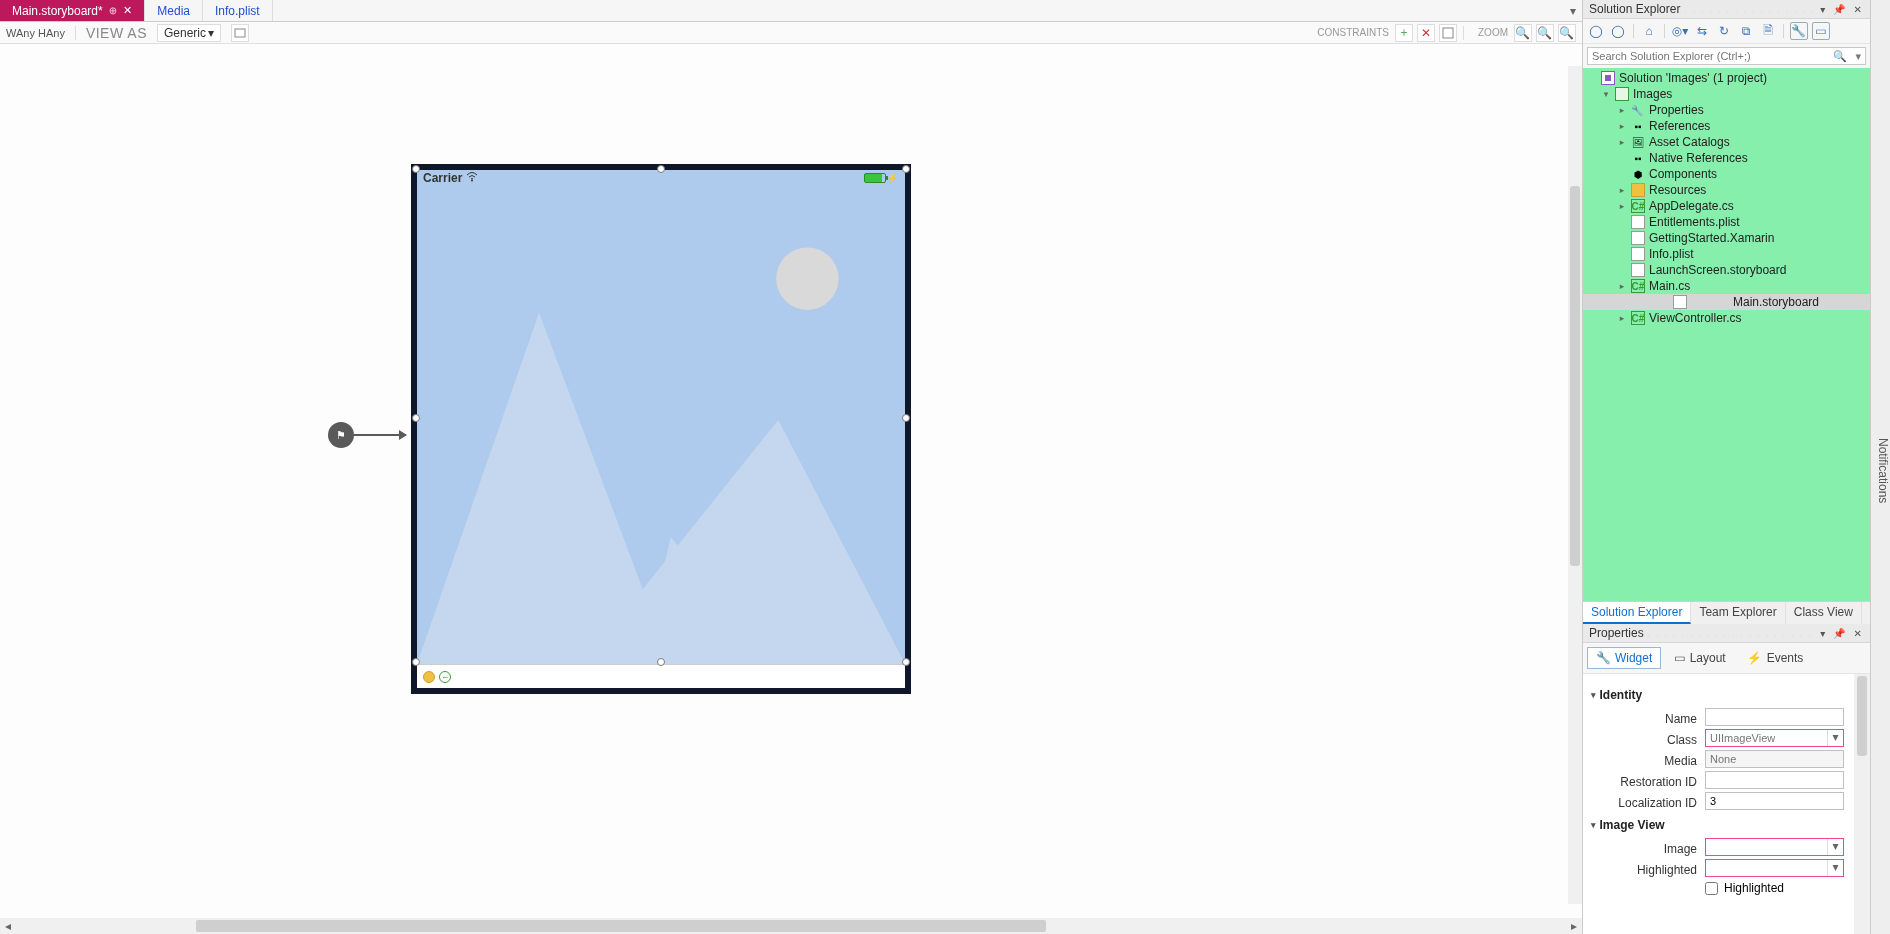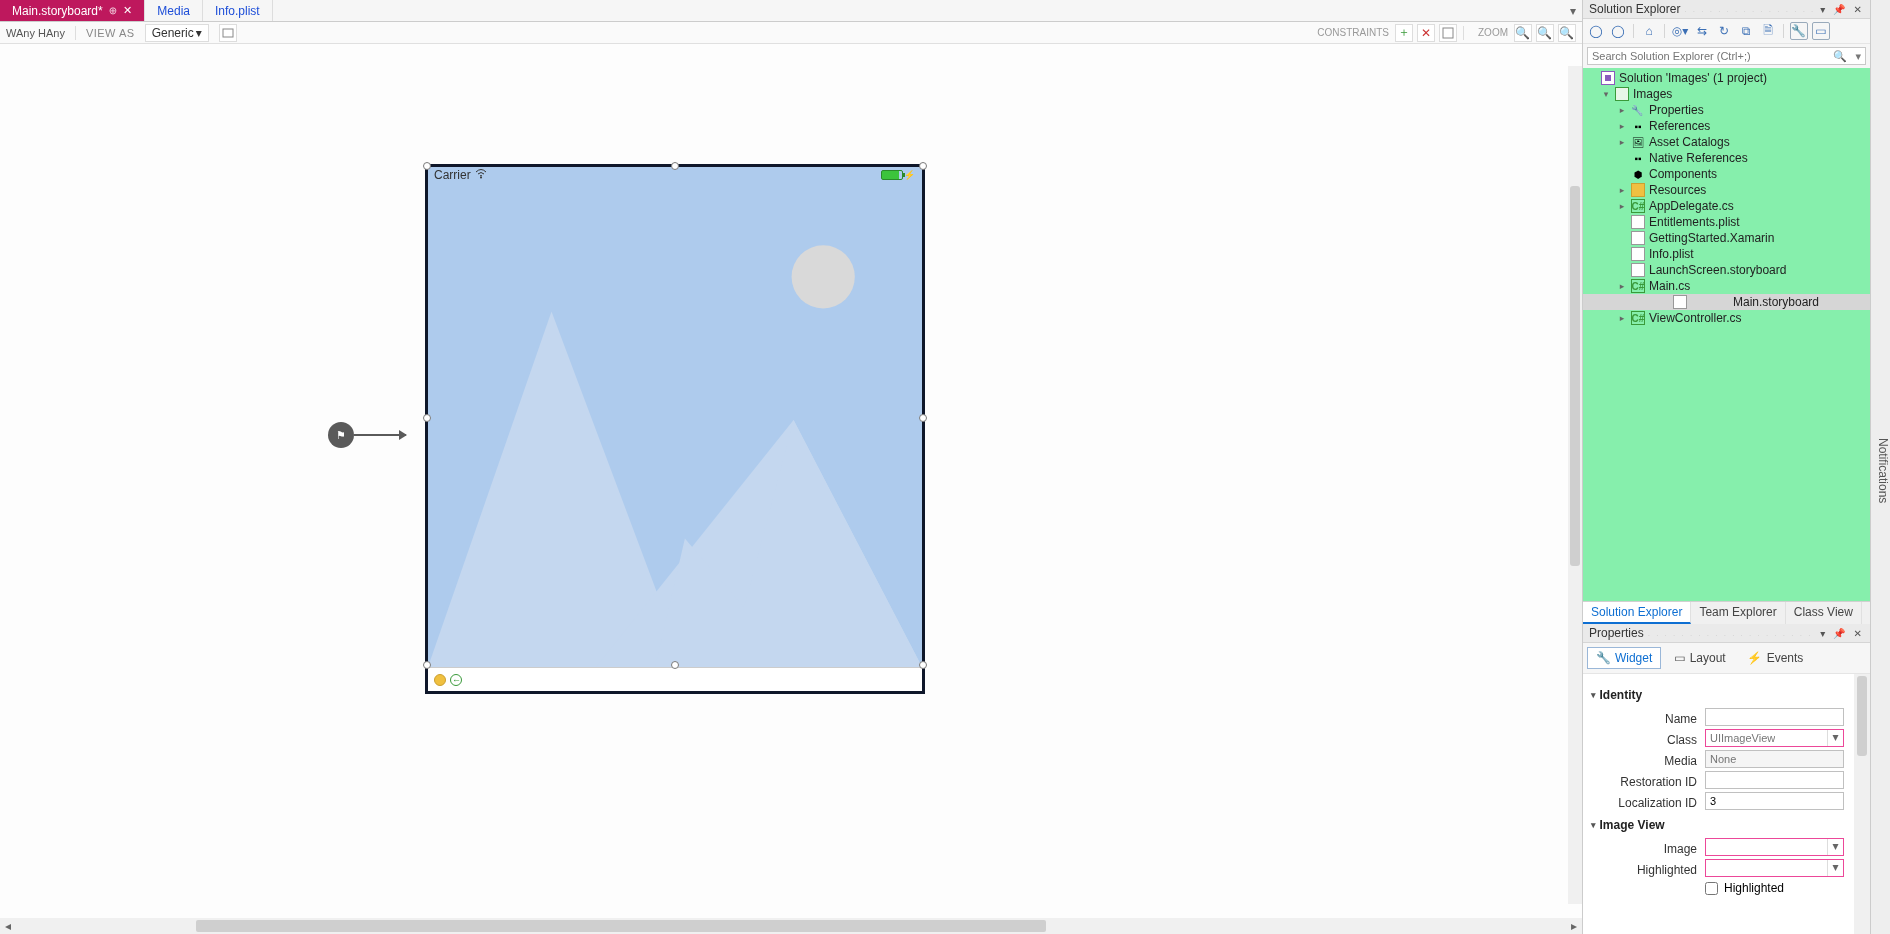--- a/index.html
+++ b/index.html
@@ -9,30 +9,30 @@
 .tabs { display: flex; border-bottom: 1px solid #ccc; background: #f6f6f6; height: 22px; align-items: stretch; }
 .tab { padding: 2px 12px; display: flex; align-items: center; gap: 6px; border-right: 1px solid #ddd; cursor: pointer; color: #1d4ed8; }
 .tab.active { background: #be185d; color: #fff; }
 .tab .pin { font-size: 10px; opacity: 0.8; }
 .tab .close { font-size: 11px; }
 .tabs-spacer { flex: 1; }
 .tabs-menu { padding: 0 6px; display: flex; align-items: center; color: #666; }
 .toolbar2 { display: flex; align-items: center; height: 22px; border-bottom: 1px solid #e0e0e0; background: #fafafa; padding: 0 6px; gap: 6px; }
 .tb-left { display: flex; align-items: center; gap: 10px; }
 .tb-label { color: #555; font-size: 11px; }
-.tb-small { color: #888; font-size: 11px; letter-spacing: 0.5px; }
+.tb-small { color: #888; font-size: 14px; letter-spacing: 0.5px; }
 .tb-dropdown { display: flex; align-items: center; gap: 2px; border: 1px solid #ddd; padding: 1px 6px; background: #fff; color: #333; font-size: 11px; }
 .tb-icon-btn { width: 18px; height: 18px; display: flex; align-items: center; justify-content: center; border: 1px solid #ddd; background: #fff; }
 .tb-spacer { flex: 1; }
 .tb-right { display: flex; align-items: center; gap: 4px; }
 .tb-right .lbl { color: #999; font-size: 10px; margin-right: 2px; margin-left: 8px; }
 .canvas-wrap { flex: 1; position: relative; overflow: hidden; background: #fdfdfd; }
 .canvas { position: absolute; inset: 0; overflow: auto; }
 .device-stage { position: relative; width: 1230px; height: 740px; }
-.device { position: absolute; left: 425px; top: 120px; width: 500px; height: 530px; background: #fff; border: 3px solid #0f172a; }
+.device { position: absolute; left: 411px; top: 120px; width: 500px; height: 530px; background: #fff; border: 6px solid #0f172a; font-weight: bold; }
 .selection-handles .h { position: absolute; width: 8px; height: 8px; background: #fff; border: 1px solid #7a7a7a; border-radius: 50%; }
 .selection-handles .tl { left: -5px; top: -5px; }
 .selection-handles .tr { right: -5px; top: -5px; }
 .selection-handles .bl { left: -5px; bottom: 22px; }
 .selection-handles .br { right: -5px; bottom: 22px; }
 .selection-handles .tm { left: calc(50% - 4px); top: -5px; }
 .selection-handles .bm { left: calc(50% - 4px); bottom: 22px; }
 .selection-handles .ml { left: -5px; top: calc(50% - 15px); }
 .selection-handles .mr { right: -5px; top: calc(50% - 15px); }
 .statusbar { height: 16px; display: flex; align-items: center; justify-content: space-between; padding: 0 6px; font-size: 10px; color: #333; background: #aecbed; }

